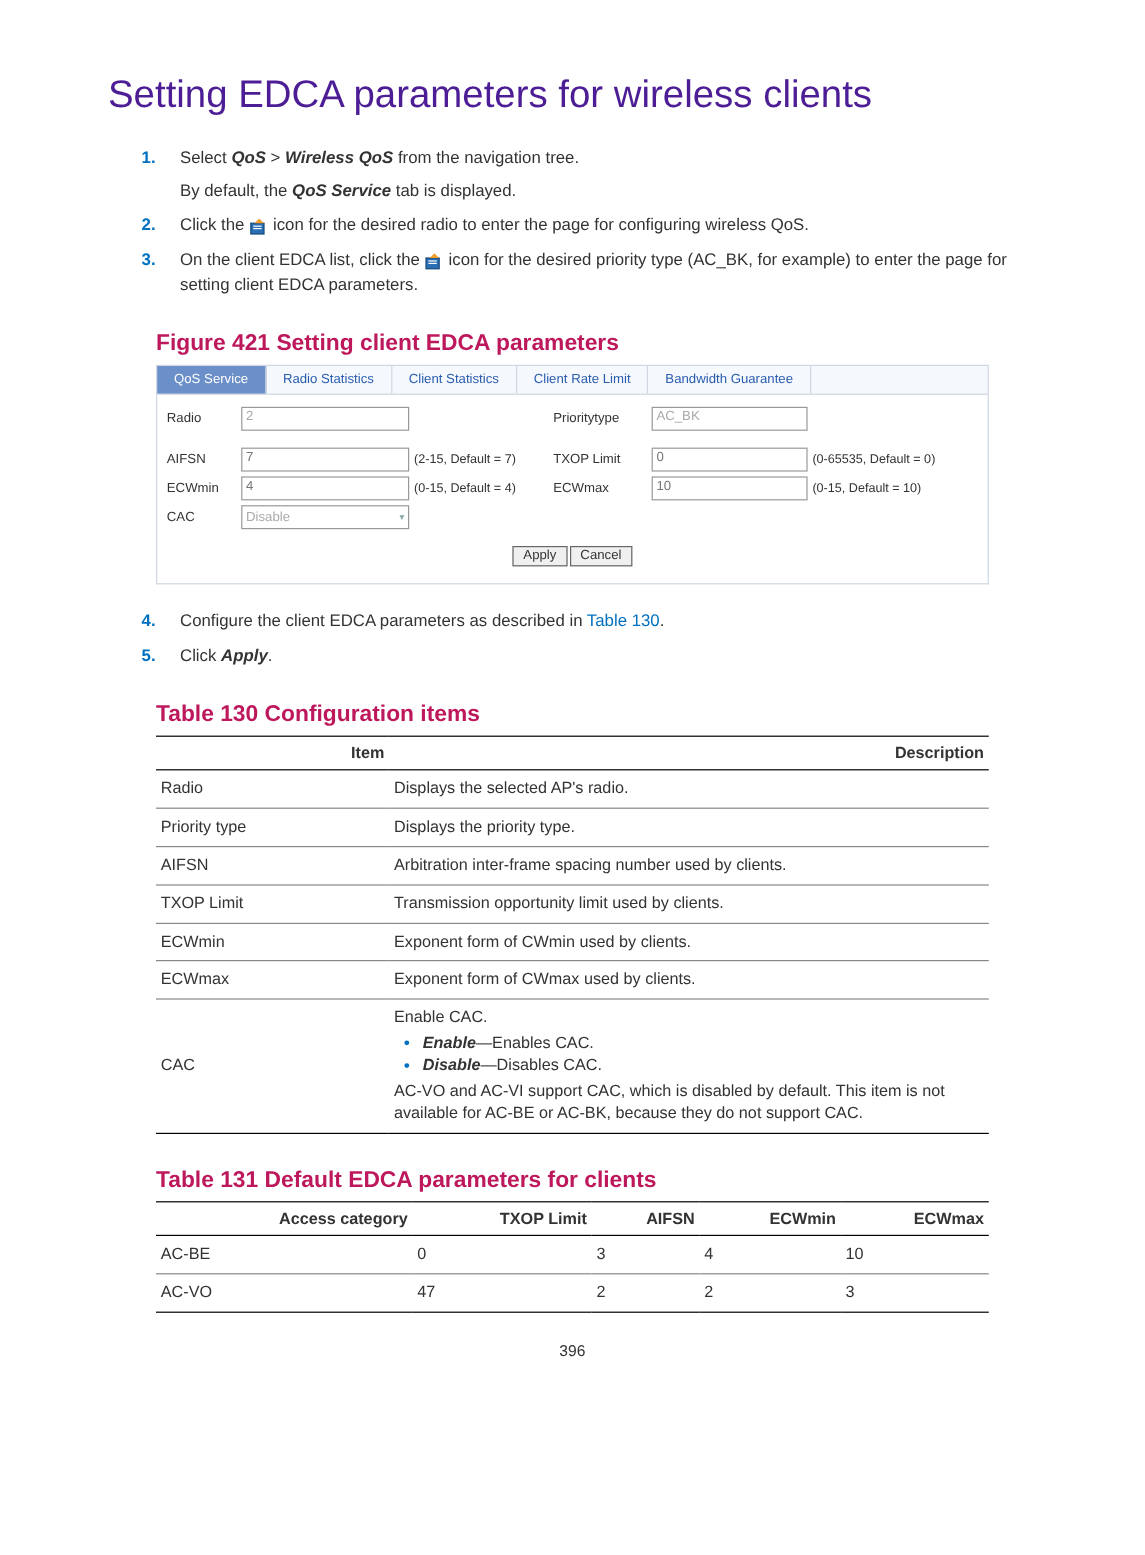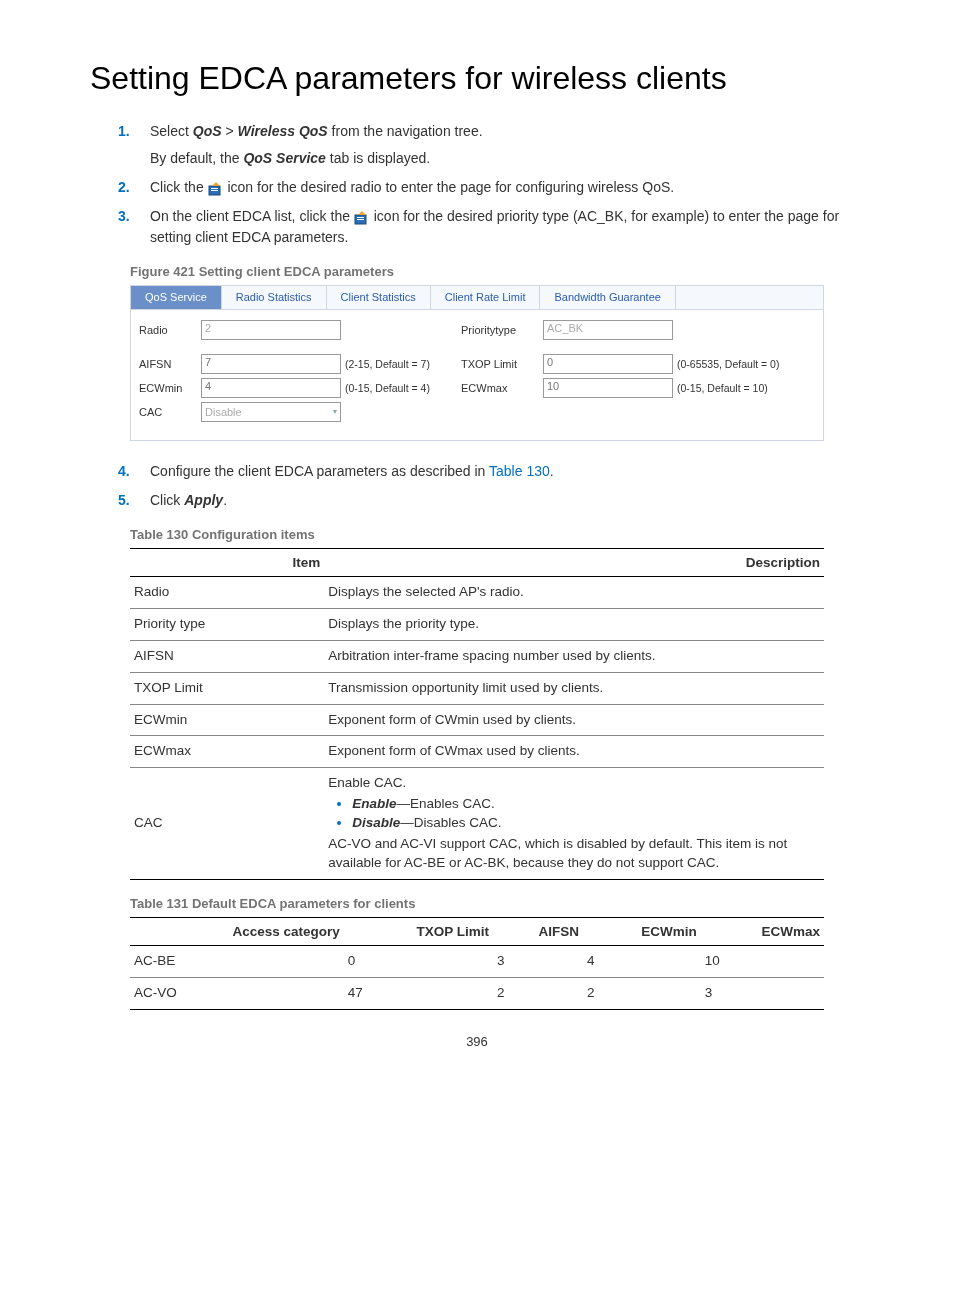--- a/index.html
+++ b/index.html
@@ -9,21 +9,21 @@
     margin: 0;
     padding: 60px 90px 40px 90px;
     width: 954px;
     box-sizing: border-box;
     background: #fff;
   }
   h1 {
     font-family: Arial, sans-serif;
     font-weight: 300;
     font-size: 32px;
-    color: #000000;
+    color: #4c1d95;
     margin: 0 0 24px 0;
   }
   ol.steps {
     padding-left: 60px;
     margin: 0;
     list-style: none;
     counter-reset: step;
   }
   ol.steps > li {
     counter-increment: step;
@@ -39,24 +39,24 @@
     left: -32px;
   }
   .bold { font-weight: bold; font-style: italic; }
   .icon-config {
     display: inline-block;
     width: 16px;
     height: 14px;
     vertical-align: middle;
   }
   .caption {
-    color: #737373;
+    color: #be185d;
     font-weight: bold;
-    margin: 16px 0 6px 40px;
-    font-size: 13px;
+    margin: 28px 0 6px 40px;
+    font-size: 19px;
   }
   .link { color: #0070c0; }
   .figure {
     margin: 0 40px 20px 40px;
     border: none;
     font-size: 11px;
     line-height: 1;
   }
   .tabs {
     display: flex;
@@ -217,20 +217,23 @@
       <div class="form-label">CAC</div>
       <div class="select">
         <span>Disable</span>
         <span class="chev">▾</span>
       </div>
       <div></div>
         <div></div>
         <div></div>
         <div></div>
     </div>
+    <div class="btn-row">
+      <span class="btn">Apply</span><span class="btn">Cancel</span>
+    </div>
   </div>
 </div>
 
 <ol class="steps" start="4" style="counter-reset: step 3;">
   <li>
     <span>Configure the client EDCA parameters as described in </span><span class="link">Table 130</span><span>.</span>
   </li>
   <li>
     <span>Click </span><span class="bold">Apply</span><span>.</span>
   </li>

